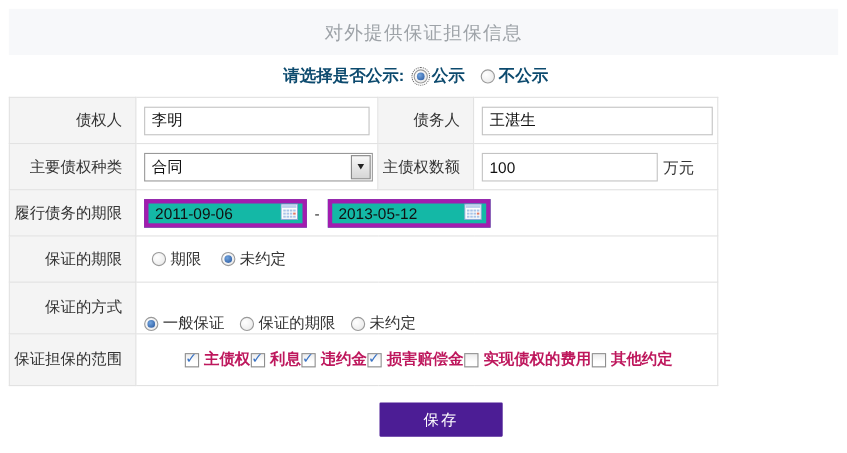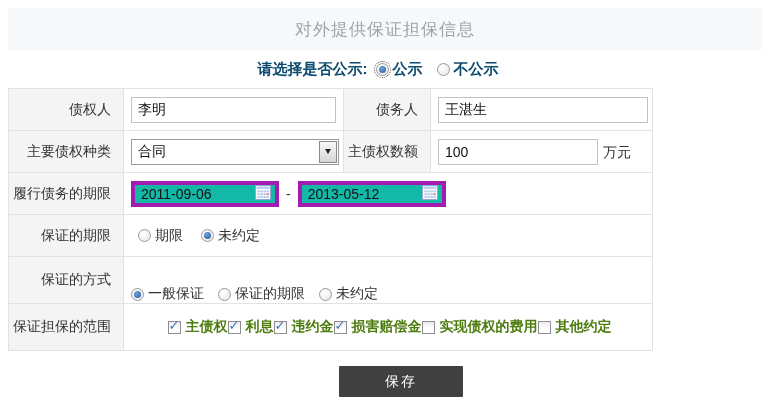--- a/index.html
+++ b/index.html
@@ -71,27 +71,27 @@
     background:linear-gradient(#ececec,#ffffff 60%);
     position:relative;display:inline-block;flex:none;
   }
   .checkbox.on::after{
     content:"\2713";position:absolute;left:0px;top:-3px;
     font-size:13px;font-weight:bold;color:#3b73c4;line-height:13px;
   }
 
   .optgroup{display:flex;align-items:center;gap:18px;}
   .optgroup.tight{gap:14px;margin-top:28px;}
-  .scope-group{display:flex;align-items:center;justify-content:center;font-weight:bold;color:#4d7c0f;}
+  .scope-group{display:flex;align-items:center;justify-content:center;font-weight:bold;color:#be185d;}
   .scope-group .opt{gap:5px;}
 
   .btn-row{margin-top:15px;display:flex;justify-content:center;gap:22px;}
   .btn{
-    width:124px;height:31px;border:none;border-radius:1px;cursor:pointer;
-    background:#404040;color:#fff;font-size:14px;font-family:inherit;letter-spacing:2px;margin-left:32px;
+    width:112px;height:31px;border:none;border-radius:1px;cursor:pointer;
+    background:#4c1d95;color:#fff;font-size:14px;font-family:inherit;letter-spacing:2px;margin-left:32px;
   }
 </style>
 </head>
 <body>
 
 <div class="page">
 
   <div class="titlebar">
     <span class="title">对外提供保证担保信息</span>
   </div>

